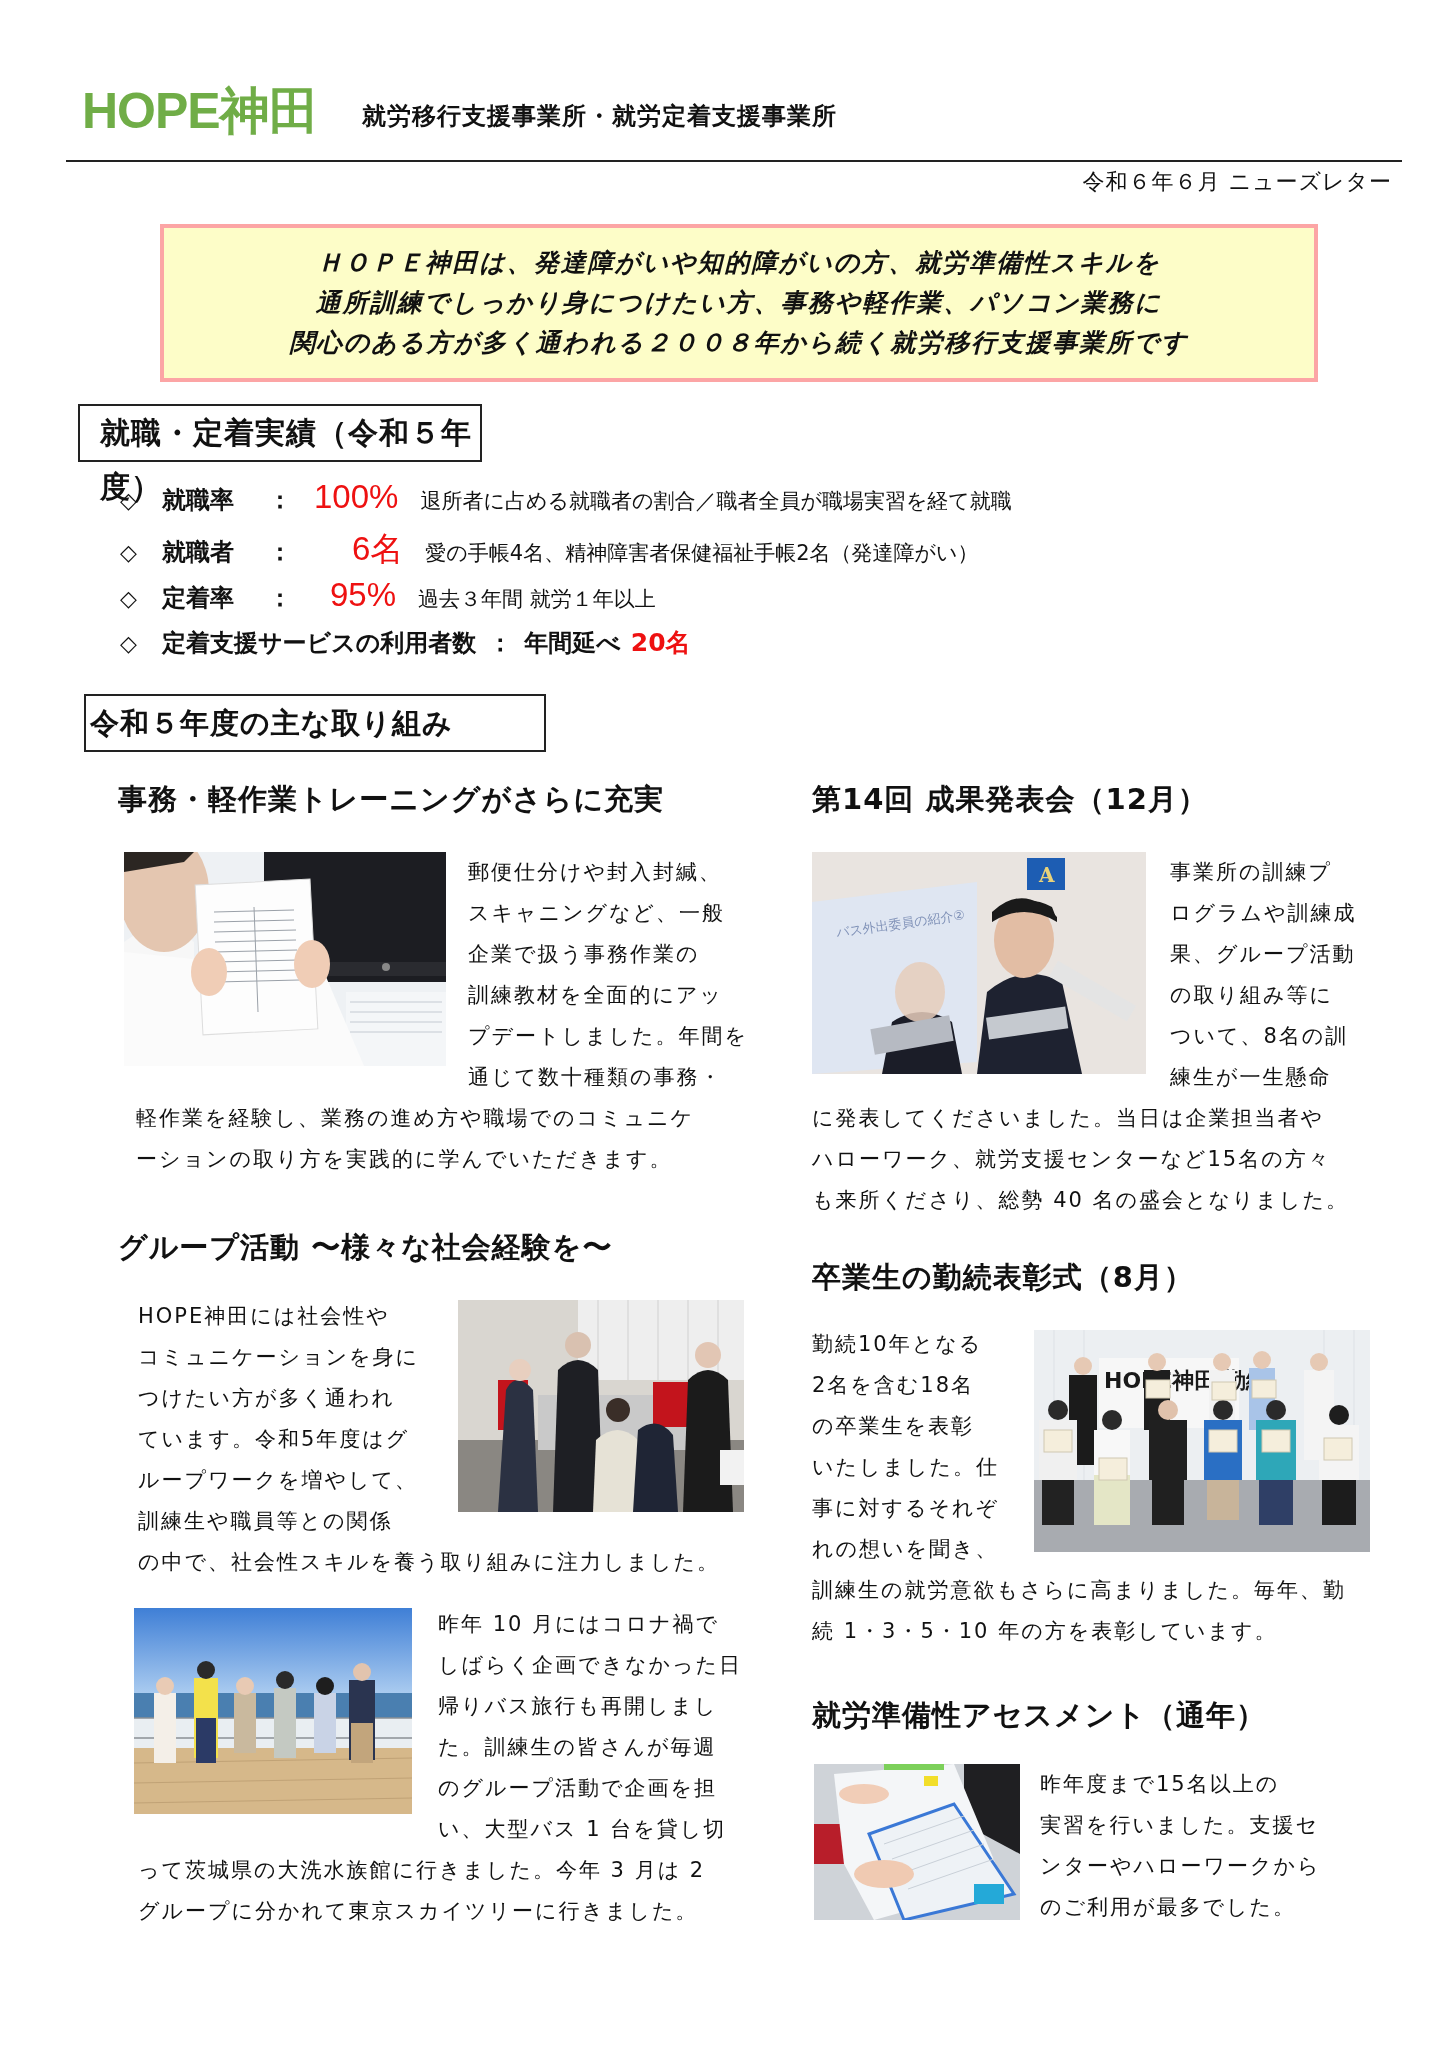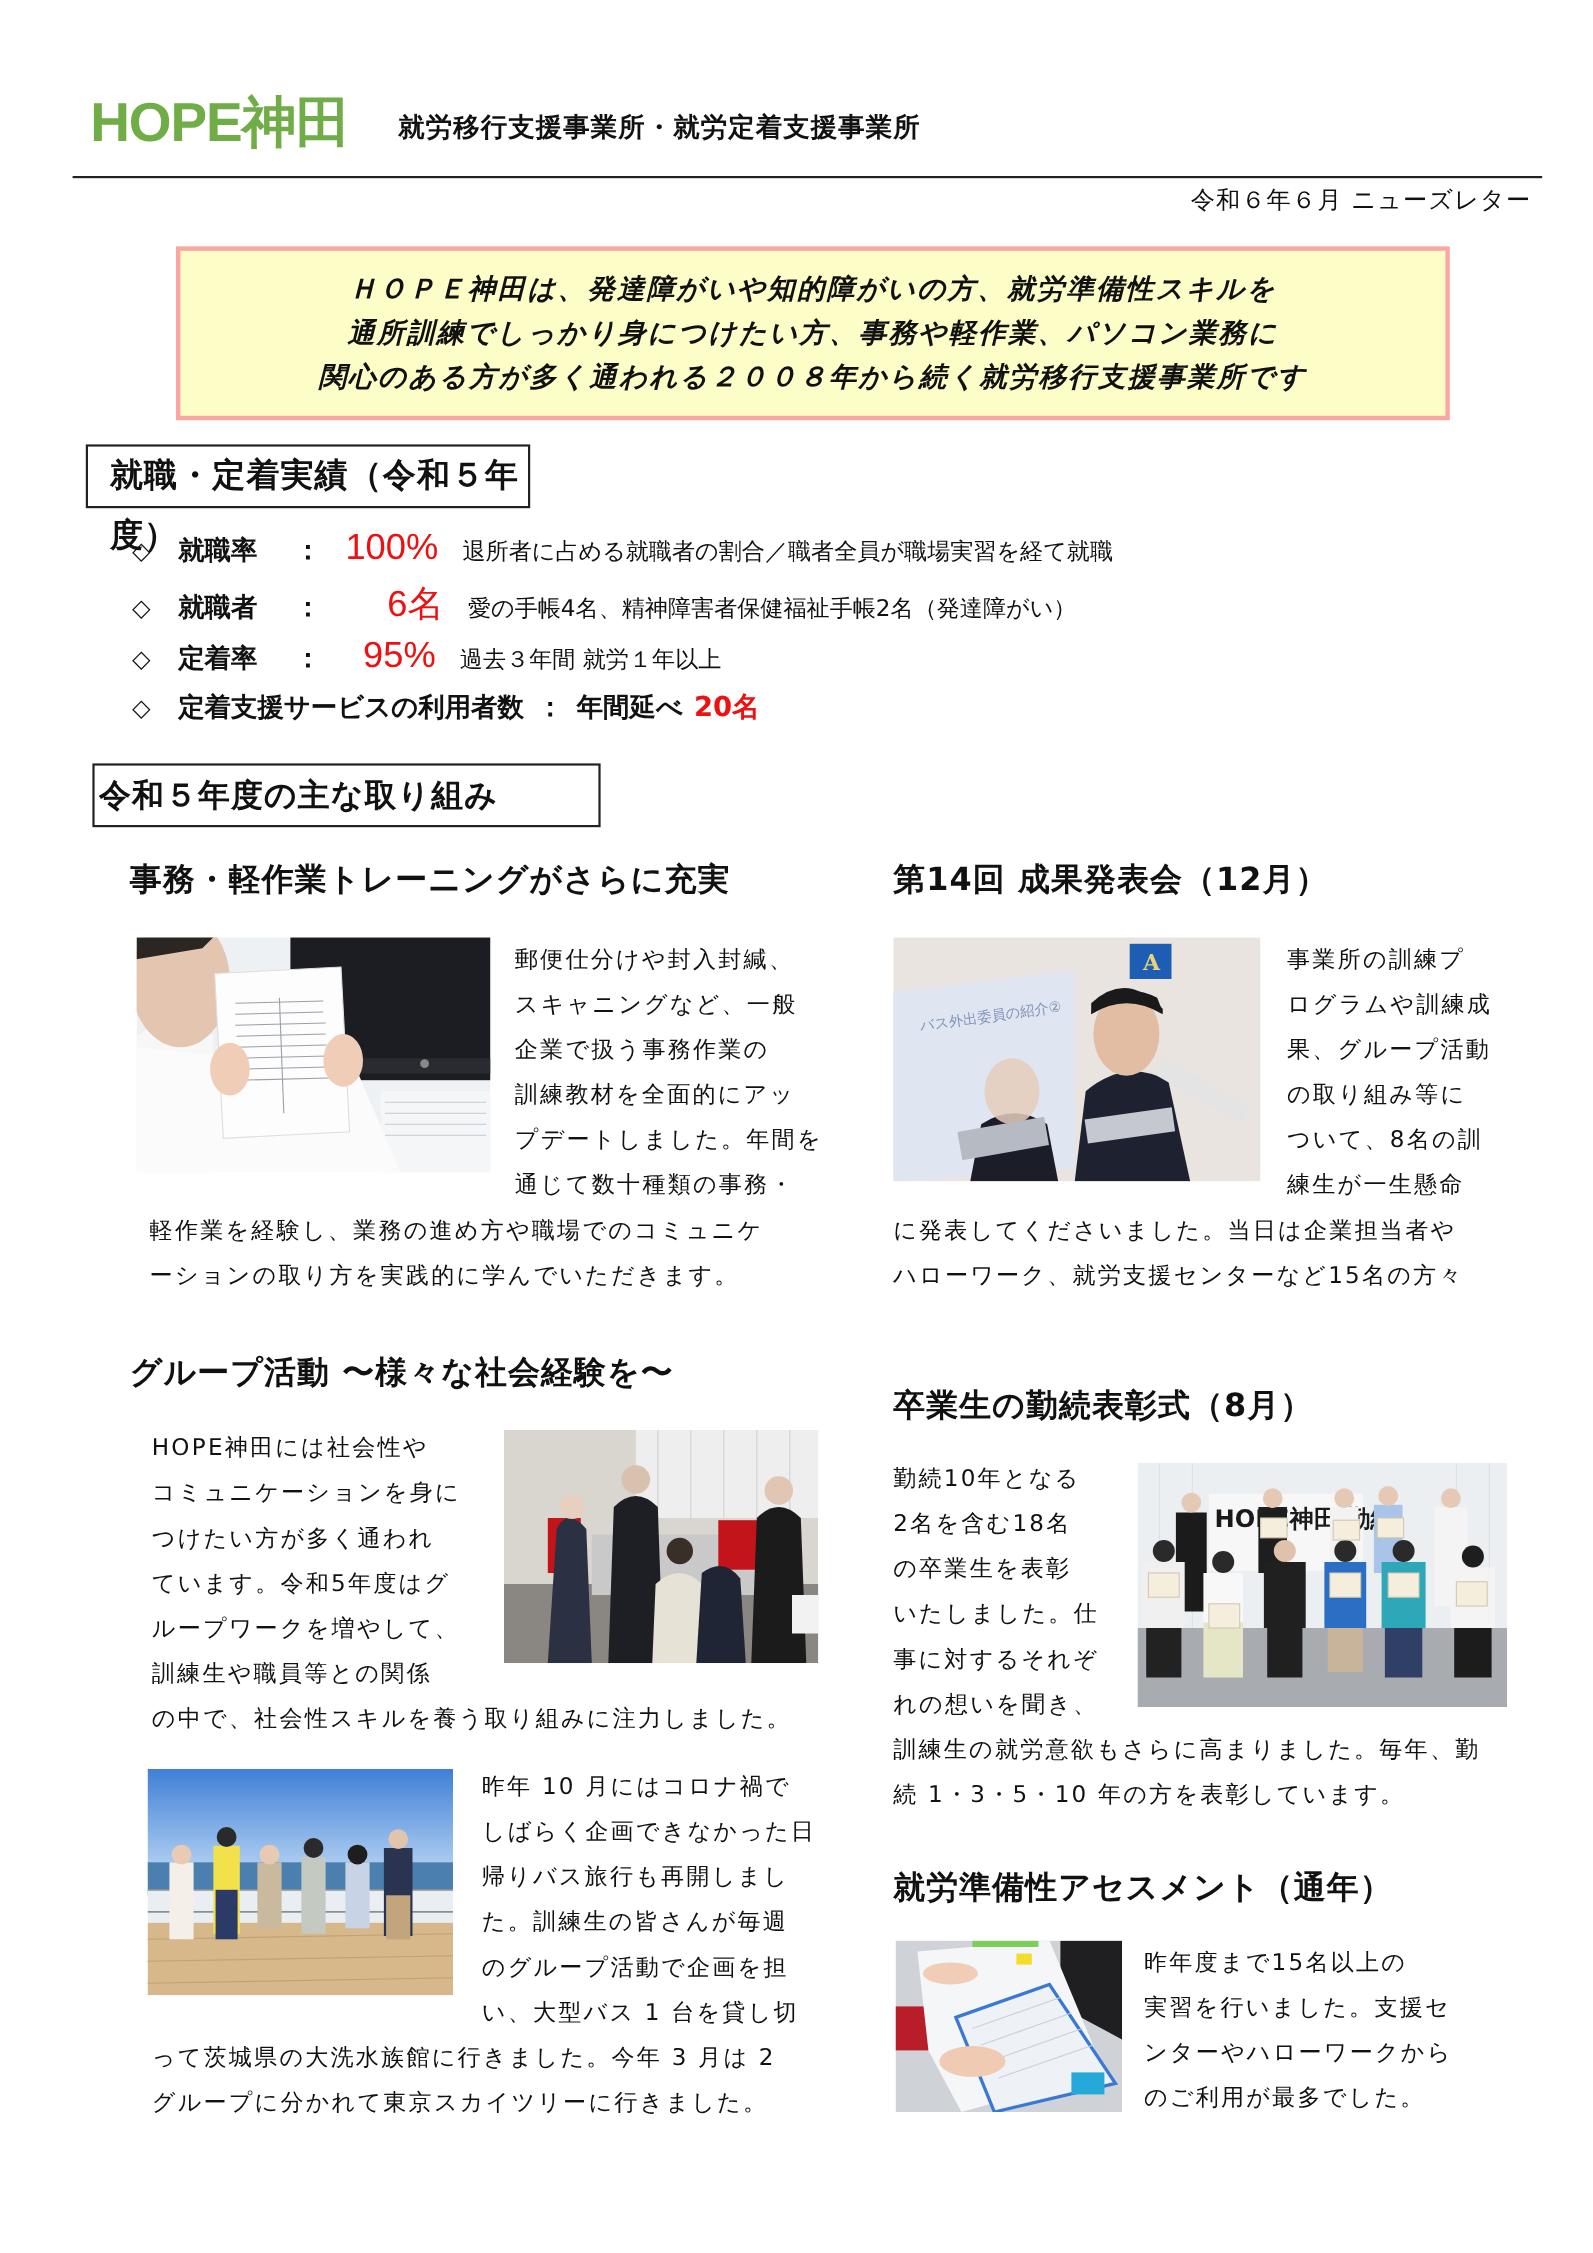--- a/index.html
+++ b/index.html
@@ -166,20 +166,21 @@
   <div>事業所の訓練プ</div>
   <div>ログラムや訓練成</div>
   <div>果、グループ活動</div>
   <div>の取り組み等に</div>
   <div>ついて、8名の訓</div>
   <div>練生が一生懸命</div>
 </div>
 <div class="abs txt" style="left:812px;top:1098px;">
   <div>に発表してくださいました。当日は企業担当者や</div>
   <div>ハローワーク、就労支援センターなど15名の方々</div>
+  <div>も来所くださり、総勢 40 名の盛会となりました。</div>
 </div>
 
 <div class="abs h" style="left:118px;top:1228px;">グループ活動 〜様々な社会経験を〜</div>
 <div class="abs txt" style="left:138px;top:1296px;">
   <div>HOPE神田には社会性や</div>
   <div>コミュニケーションを身に</div>
   <div>つけたい方が多く通われ</div>
   <div>ています。令和5年度はグ</div>
   <div>ループワークを増やして、</div>
   <div>訓練生や職員等との関係</div>

